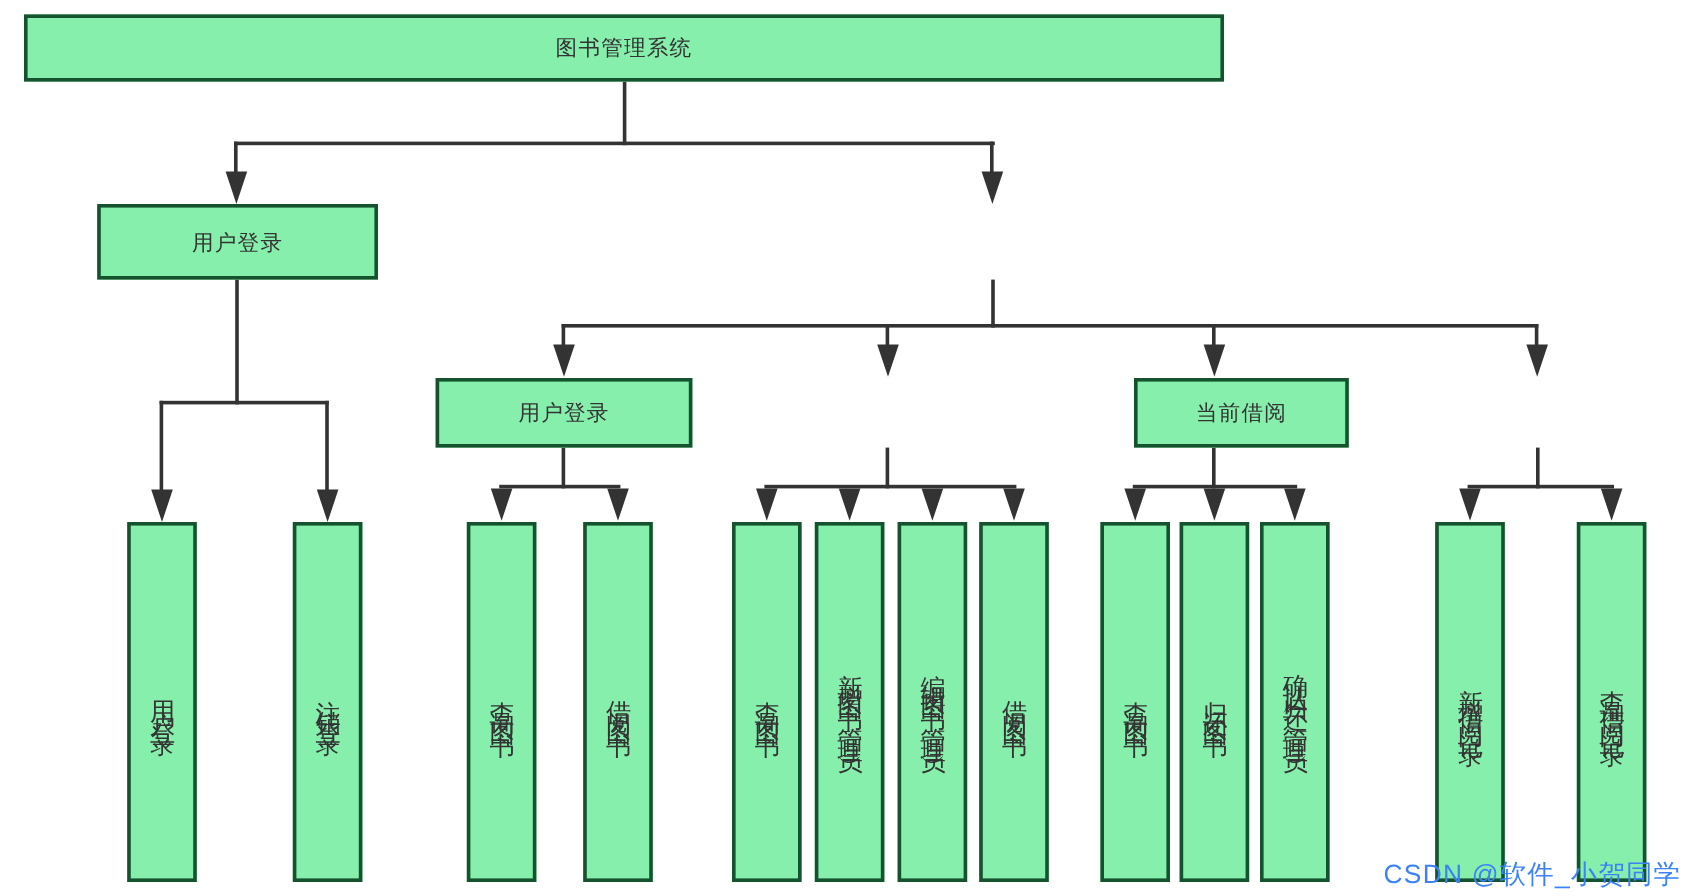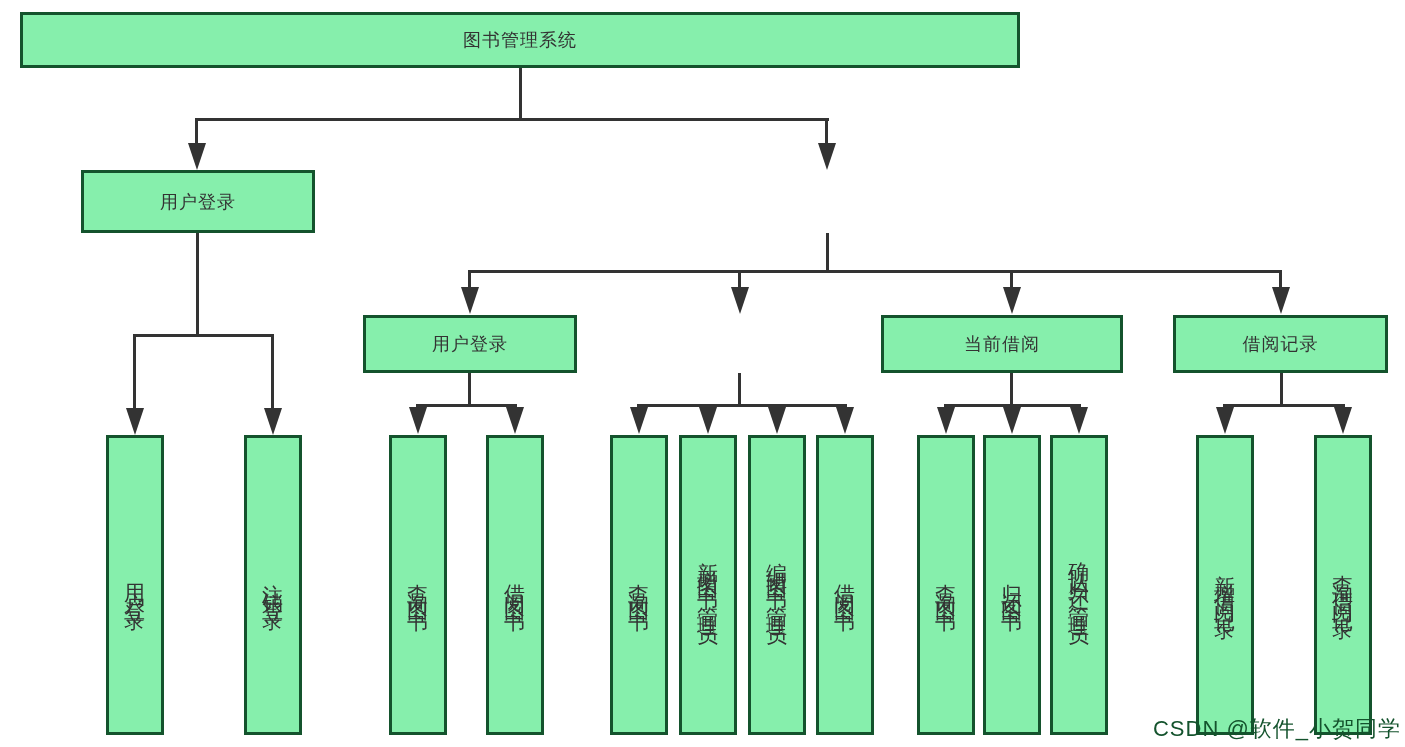--- a/index.html
+++ b/index.html
@@ -26,21 +26,21 @@
   .vl{position:absolute;width:3px;background:#333333;}
   .hl{position:absolute;height:3px;background:#333333;}
   .ar{
     position:absolute;width:0;height:0;
     border-left:9px solid transparent;
     border-right:9px solid transparent;
     border-top:27px solid #333333;
   }
   .watermark{
     position:absolute;right:4px;top:714px;
-    font-size:22px;color:#14532d;letter-spacing:1px;
+    font-size:22px;color:#3b82f6;letter-spacing:1px;
     white-space:nowrap;z-index:5;
   }
 </style>
 </head>
 <body>
 
 <div class="canvas">
 
   <div class="vl" style="left:519px;top:68px;height:53px;"></div>
   <div class="hl" style="left:195px;top:118px;width:634px;"></div>
@@ -91,23 +91,22 @@
   <div class="ar" style="left:1334px;top:407px;"></div>
 
   <div class="box hbox" style="left:20px;top:12px;width:1000px;height:56px;">图书管理系统</div>
 
   <div class="box hbox" style="left:81px;top:170px;width:234px;height:63px;">用户登录</div>
 
 
   <div class="box hbox" style="left:363px;top:315px;width:214px;height:58px;">用户登录</div>
 
 
-  <div class="box hbox" style="left:881px;top:315px;width:242px;height:58px;">当前借阅</div>
+  <div class="box hbox" style="left:945px;top:315px;width:179px;height:58px;">当前借阅</div>
 
-  <div class="box hbox" style="left:1173px;top:315px;width:215px;height:58px;">借阅记录</div>
 
   <div class="box leaf" style="left:106px;top:435px;width:58px;height:300px;">
     <span class="vtext">用户登录</span>
   </div>
 
   <div class="box leaf" style="left:244px;top:435px;width:58px;height:300px;">
     <span class="vtext">注销登录</span>
   </div>
 
   <div class="box leaf" style="left:389px;top:435px;width:58px;height:300px;">

